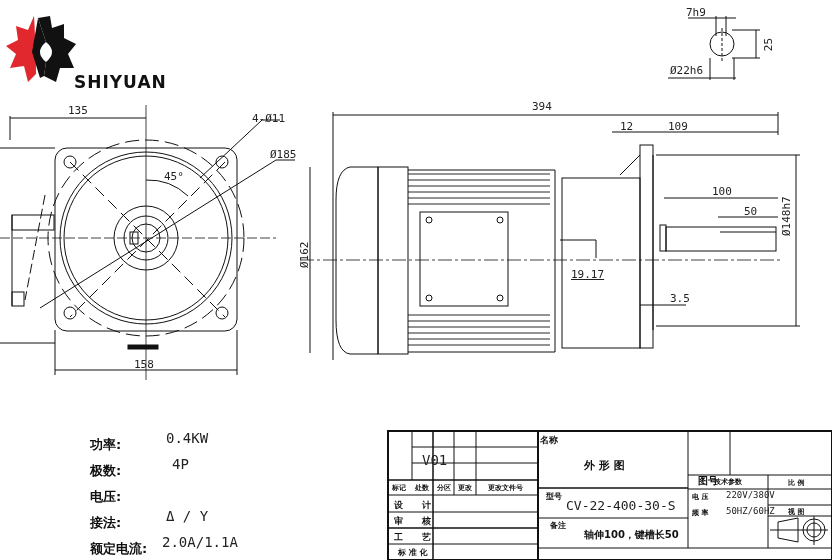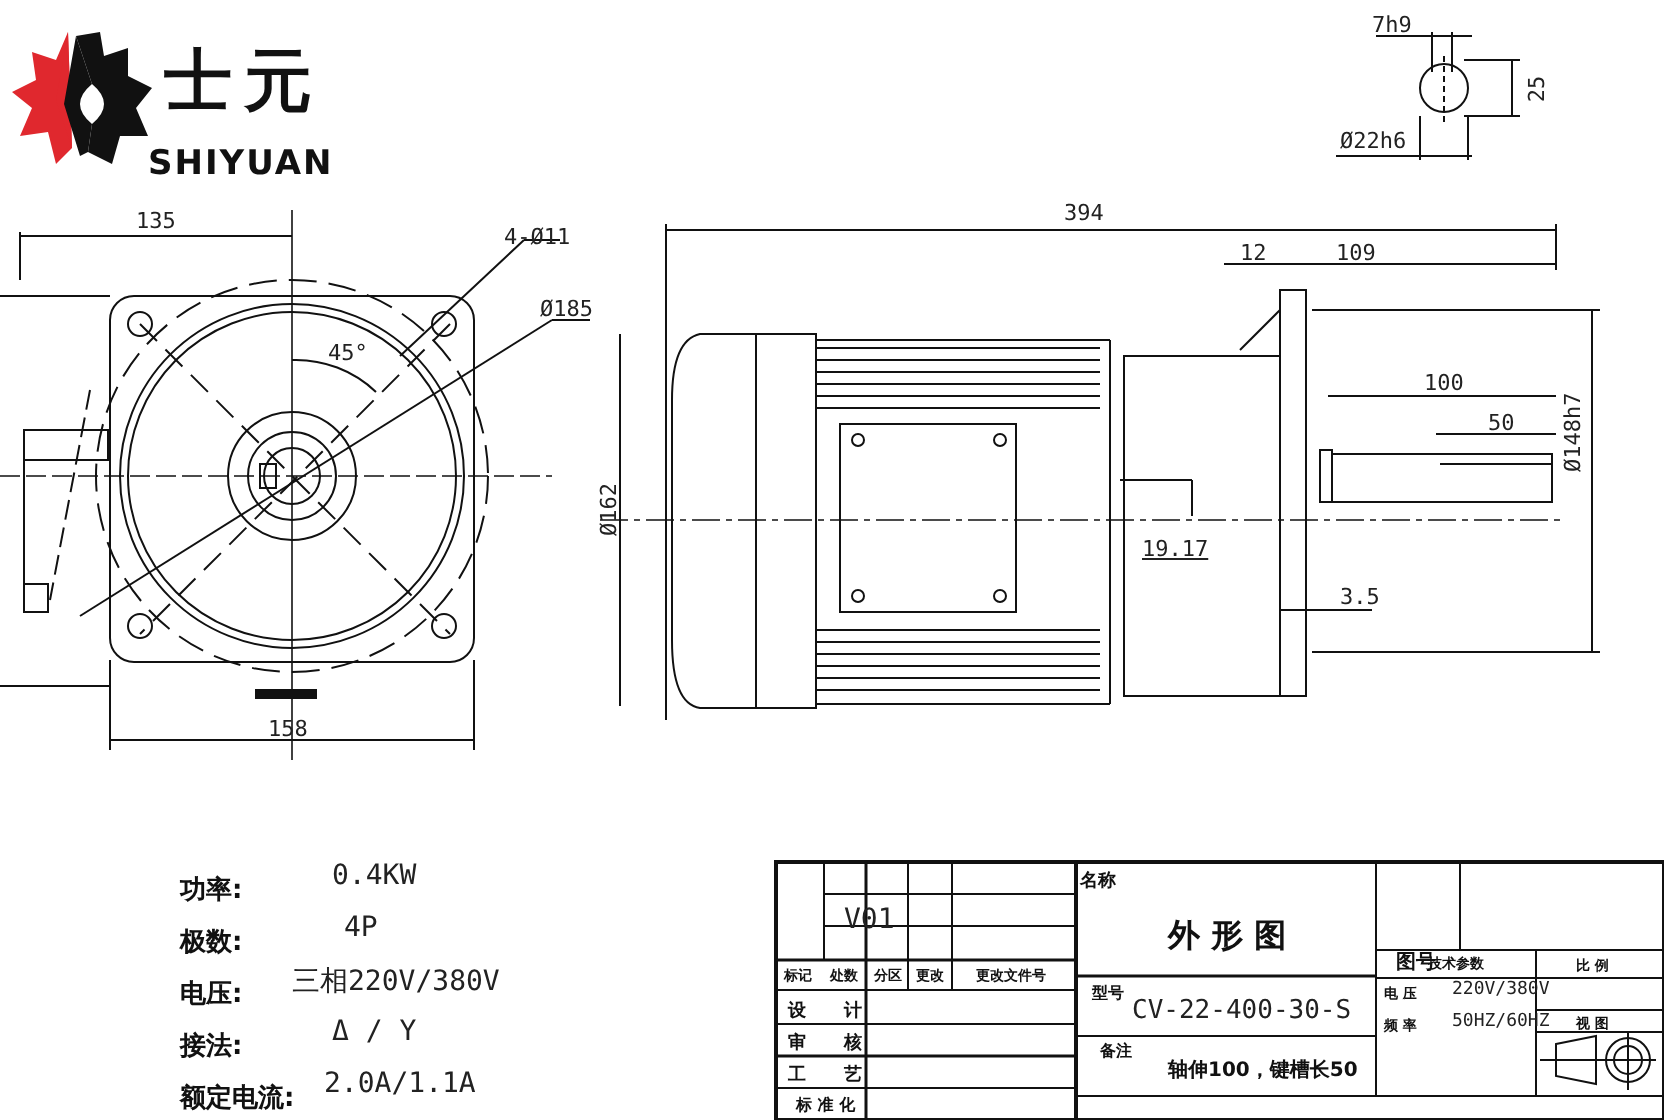--- a/index.html
+++ b/index.html
@@ -17,21 +17,20 @@
 </head>
 <body>
 
 <div class="abs" style="left:6px;top:12px;width:190px;height:80px;">
   <svg width="72" height="76" viewBox="0 0 72 76" style="left:0;top:0;">
     <path d="M28 4 L22 18 L10 14 L12 28 L0 34 L10 42 L4 56 L18 54 L22 70 L30 62 Z" fill="#e0282e"></path>
     <path d="M30 62 L22 38 L28 4" fill="#e0282e"></path>
     <path d="M32 6 L44 4 L46 16 L58 12 L58 26 L70 32 L62 42 L68 56 L54 56 L50 70 L38 64 L40 50 Q52 40 40 30 Z" fill="#111"></path>
     <path d="M32 6 L40 30 Q28 40 40 50 L38 64 L34 66 L26 40 Z" fill="#111"></path>
   </svg>
-  <div class="abs logo-cn" style="left:76px;top:6px;">士元</div>
   <div class="abs logo-en" style="left:68px;top:60px;">SHIYUAN</div>
 </div>
 
 <svg width="832" height="430" viewBox="0 0 832 430">
   <g stroke="#111" fill="none" stroke-width="1">
 
     <g>
       <line x1="688" y1="18" x2="736" y2="18"></line>
       <line x1="716" y1="16" x2="716" y2="36"></line>
       <line x1="726" y1="16" x2="726" y2="36"></line>
@@ -150,21 +149,20 @@
 <div class="abs dim" style="left:298px;top:268px;transform:rotate(-90deg);transform-origin:left top;">Ø162</div>
 <div class="abs dim" style="left:571px;top:268px;text-decoration:underline;">19.17</div>
 <div class="abs dim" style="left:670px;top:292px;text-align:center;">3.5</div>
 
 <div class="abs" style="left:90px;top:430px;width:220px;height:130px;">
   <div class="abs" style="left:0;top:4px;"><span class="spec-label">功率:</span></div>
   <div class="abs spec-value" style="left:76px;top:0;">0.4KW</div>
   <div class="abs" style="left:0;top:30px;"><span class="spec-label">极数:</span></div>
   <div class="abs spec-value" style="left:82px;top:26px;">4P</div>
   <div class="abs" style="left:0;top:56px;"><span class="spec-label">电压:</span></div>
-  <div class="abs spec-value" style="left:56px;top:52px;">三相220V/380V</div>
   <div class="abs" style="left:0;top:82px;"><span class="spec-label">接法:</span></div>
   <div class="abs spec-value" style="left:76px;top:78px;">Δ / Y</div>
   <div class="abs" style="left:0;top:108px;"><span class="spec-label">额定电流:</span></div>
   <div class="abs spec-value" style="left:72px;top:104px;">2.0A/1.1A</div>
 </div>
 
 <svg width="832" height="560" viewBox="0 0 832 560" style="pointer-events:none;">
   <g stroke="#111" fill="none">
     <rect x="388" y="431" width="444" height="129" stroke-width="2"></rect>
     <line x1="412" y1="431" x2="412" y2="480"></line>
@@ -209,21 +207,21 @@
 
 <div class="abs tb" style="left:394px;top:499px;">设</div>
 <div class="abs tb" style="left:422px;top:499px;">计</div>
 <div class="abs tb" style="left:394px;top:515px;">审</div>
 <div class="abs tb" style="left:422px;top:515px;">核</div>
 <div class="abs tb" style="left:394px;top:531px;">工</div>
 <div class="abs tb" style="left:422px;top:531px;">艺</div>
 <div class="abs tb" style="left:398px;top:547px;font-size:8px;">标 准 化</div>
 
 <div class="abs tb" style="left:540px;top:434px;">名称</div>
-<div class="abs tb" style="left:584px;top:458px;font-size:16px;">外 形 图</div>
+<div class="abs tb" style="left:584px;top:458px;font-size:11px;">外 形 图</div>
 <div class="abs tb" style="left:546px;top:491px;font-size:8px;">型号</div>
 <div class="abs tb-big" style="left:566px;top:498px;">CV-22-400-30-S</div>
 <div class="abs tb" style="left:550px;top:520px;font-size:8px;">备注</div>
 <div class="abs tb" style="left:584px;top:528px;font-size:10px;">轴伸100，键槽长50</div>
 
 <div class="abs tb" style="left:698px;top:446px;font-size:10px;font-weight:bold;margin-top:28px;">图号</div>
 <div class="abs tb" style="left:714px;top:477px;font-size:7px;">技术参数</div>
 <div class="abs tb" style="left:692px;top:492px;font-size:7px;">电 压</div>
 <div class="abs dim" style="left:726px;top:490px;font-size:9px;">220V/380V</div>
 <div class="abs tb" style="left:692px;top:508px;font-size:7px;">频 率</div>

